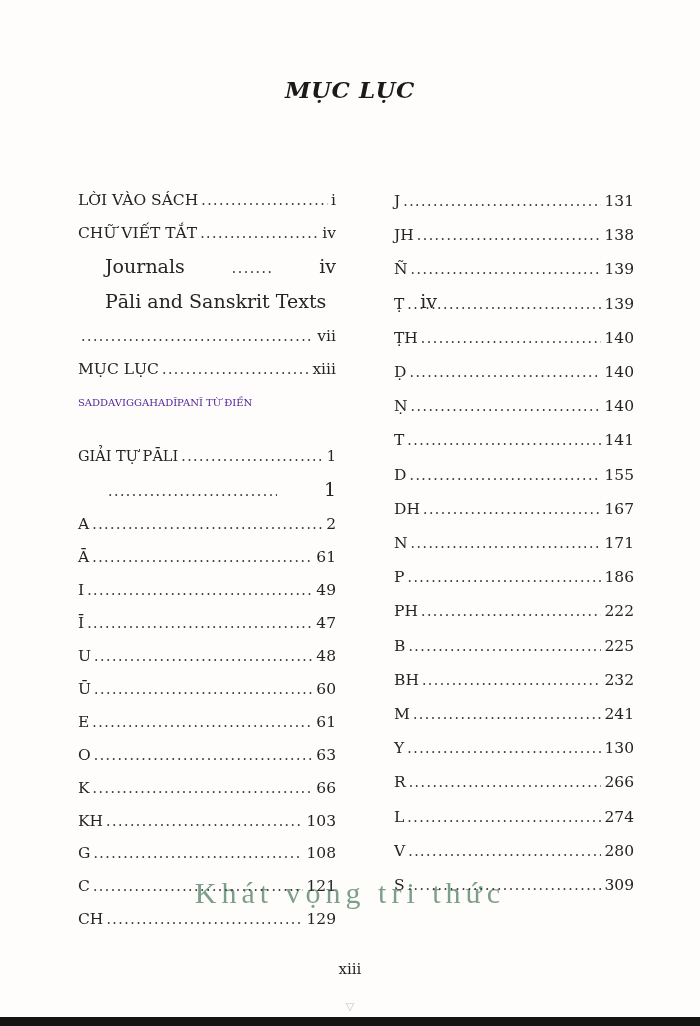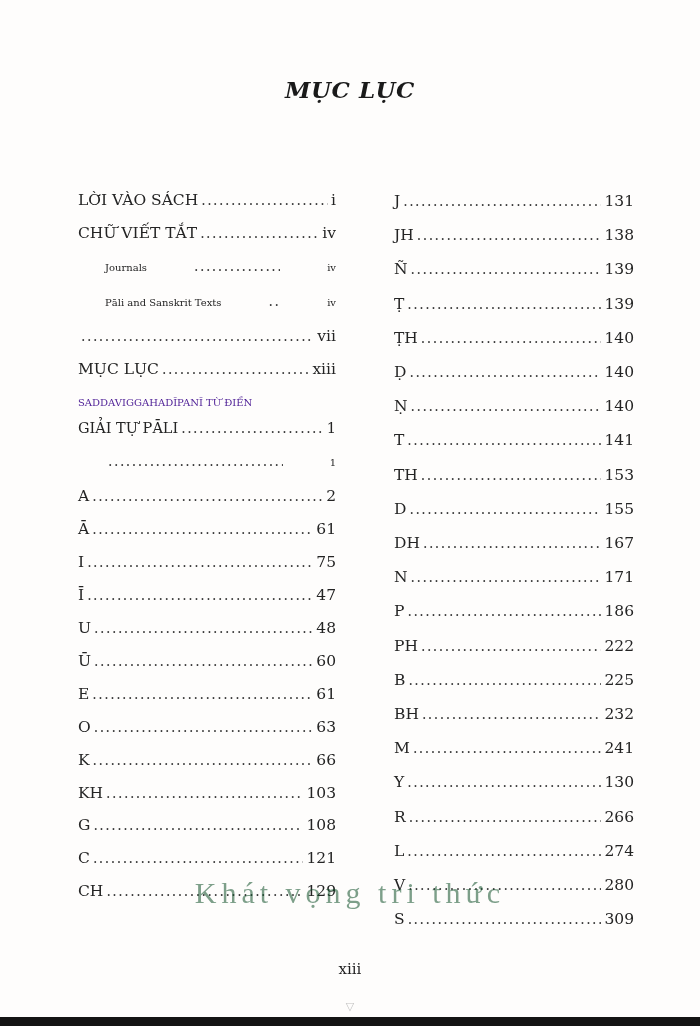--- a/index.html
+++ b/index.html
@@ -19,31 +19,31 @@
     letter-spacing: 0.5px; color: #1a1a1a;
     margin: 0;
   }
   .columns {
     position: absolute; top: 184px; left: 78px; width: 556px;
     display: flex; justify-content: space-between;
   }
   .col-left  { width: 258px; }
   .col-right { width: 240px; }
   .toc-row {
-    display: flex; align-items: flex-end;
+    display: flex; align-items: flex-start;
     line-height: 32.9px; font-size: 15.5px;
     color: #242424;
   }
   .col-right .toc-row { line-height: 34.2px; }
-  .toc-row.indent { padding-left: 27px; font-size: 10px; gap: 44px; }
+  .toc-row.indent { padding-left: 27px; font-size: 19px; gap: 44px; }
   .toc-line1 {
     line-height: 26px; padding-top: 5px;
     font-size: 10px; white-space: nowrap; color: #4c1d95;
   }
-  .toc-row.wrap2 { line-height: 25px; padding-bottom: 4px; font-size: 14.5px; }
+  .toc-row.wrap2 { line-height: 25px; padding-bottom: 4px; font-size: 14.5px; margin-top: 28px; }
   .label   { white-space: nowrap; }
   .pagenum { white-space: nowrap; }
   .dots {
     flex: 1; overflow: hidden; white-space: nowrap;
     margin: 0 3px; color: #3a3a3a;
   }
   .dots::before {
     content: "...........................................................................................................";
     letter-spacing: 1.5px; font-size: 14px;
   }
@@ -127,21 +127,21 @@
           <span class="pagenum">2</span>
         </div>
         <div class="toc-row">
           <span class="label">Ā</span>
           <span class="dots"></span>
           <span class="pagenum">61</span>
         </div>
         <div class="toc-row">
           <span class="label">I</span>
           <span class="dots"></span>
-          <span class="pagenum">75</span>
+          <span class="pagenum">49</span>
         </div>
         <div class="toc-row">
           <span class="label">Ī</span>
           <span class="dots"></span>
           <span class="pagenum">47</span>
         </div>
         <div class="toc-row">
           <span class="label">U</span>
           <span class="dots"></span>
           <span class="pagenum">48</span>
@@ -220,25 +220,20 @@
         </div>
         <div class="toc-row">
           <span class="label">Ṇ</span>
           <span class="dots"></span>
           <span class="pagenum">140</span>
         </div>
         <div class="toc-row">
           <span class="label">T</span>
           <span class="dots"></span>
           <span class="pagenum">141</span>
-        </div>
-        <div class="toc-row">
-          <span class="label">TH</span>
-          <span class="dots"></span>
-          <span class="pagenum">153</span>
         </div>
         <div class="toc-row">
           <span class="label">D</span>
           <span class="dots"></span>
           <span class="pagenum">155</span>
         </div>
         <div class="toc-row">
           <span class="label">DH</span>
           <span class="dots"></span>
           <span class="pagenum">167</span>

